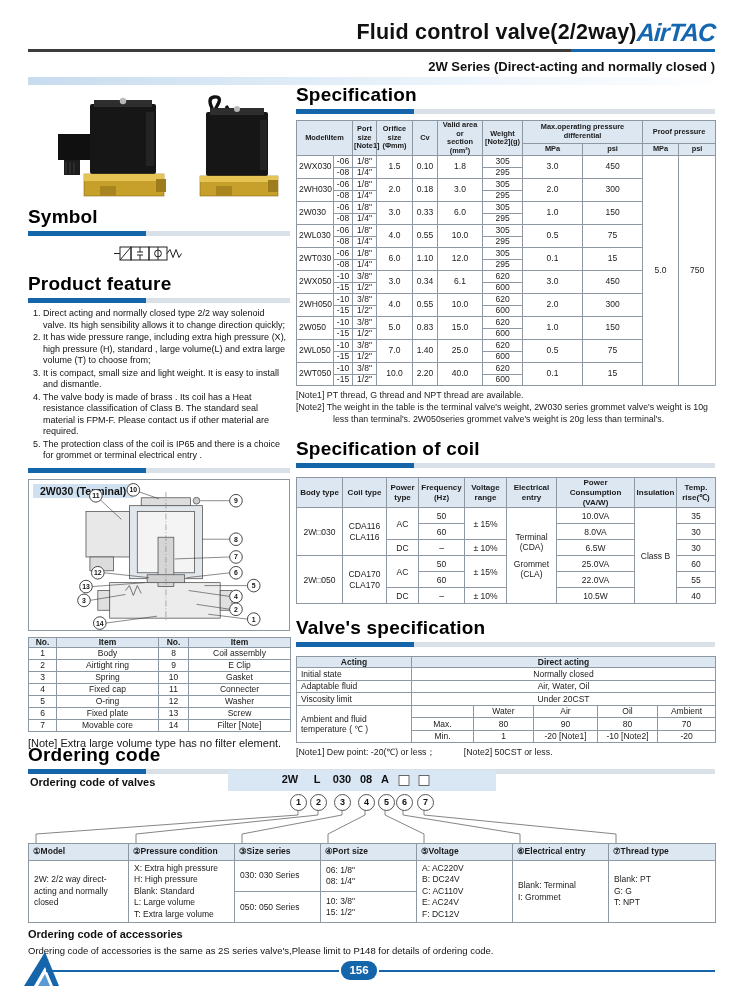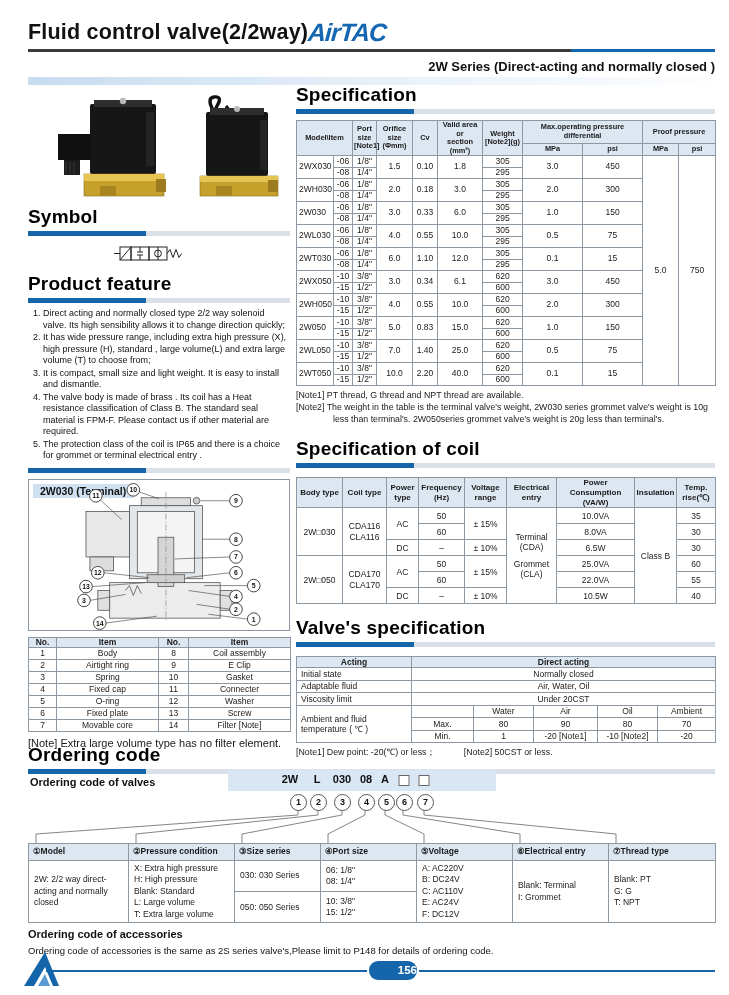--- a/index.html
+++ b/index.html
@@ -27,21 +27,21 @@
   .vs td{height:11.5px;}
   .vs .lbl{text-align:left;padding-left:4px;}
   .parts{width:262px;font-size:8.5px;line-height:1.15;margin-top:6px;}
   .parts td{height:11px;}
   .ordt{width:687px;font-size:8.5px;line-height:1.35;}
   .ordt th{text-align:left;padding:2px 4px;height:12px;}
   .ordt td{text-align:left;padding:2px 5px;}
   .note{font-size:8.8px;line-height:1.3;margin-top:4px;color:#1a1a1a;}
   .hang{padding-left:37px;text-indent:-37px;}
   
-  .title-row{display:flex;justify-content:flex-start;align-items:flex-end;}
+  .title-row{display:flex;justify-content:flex-end;align-items:flex-end;}
   .title-row h1{margin:0;font-size:21.5px;font-weight:bold;letter-spacing:.2px;}
   .brand{font-size:25px;font-weight:900;font-style:italic;color:#1667b1;letter-spacing:-1px;
          transform:skewX(-4deg);line-height:1;}
   .title-rule{height:2.5px;margin-top:4px;
     background:linear-gradient(to right,#3c3c3c 0,#3c3c3c 79%,#1767b0 79%,#1767b0 100%);}
   .subtitle{margin-top:7px;font-size:13px;font-weight:bold;text-align:right;}
   .subtitle-band{height:8px;margin-top:3px;
     background:linear-gradient(to right,#c7dcef,#e9f2fa 55%,#fdfeff);}
   
   .feat{margin:5px 0 0;padding-left:15px;font-size:9px;line-height:1.28;}
@@ -57,23 +57,23 @@
   .code-part{position:absolute;top:29px;transform:translateX(-50%);font-size:11px;font-weight:bold;}
   .codebox{position:absolute;top:31px;width:9px;height:9px;border:1px solid #666;
     transform:translateX(-50%);background:#fff;}
   .circle{position:absolute;top:50px;width:15px;height:15px;border:1px solid #555;border-radius:50%;
     background:#fff;font-size:9px;font-weight:bold;text-align:center;line-height:15px;}
   .ord-table{position:absolute;left:0;top:99px;}
   
   .acc-head{font-size:11px;font-weight:bold;}
   .acc-text{font-size:9.5px;margin-top:5px;}
   .footer-line{position:absolute;left:46px;right:14px;top:970px;height:2px;background:#1565ab;}
-  .badge{position:absolute;left:341px;top:961px;width:48px;height:19px;background:#1565ab;
-    border-radius:9px;color:#fff;font-size:11.5px;font-weight:bold;text-align:right;
-    line-height:19px;box-shadow:0 0 0 2px #fff;margin-left:28px;}
+  .badge{position:absolute;left:341px;top:961px;width:36px;height:19px;background:#1565ab;
+    border-radius:9px;color:#fff;font-size:11.5px;font-weight:bold;text-align:center;
+    line-height:19px;box-shadow:0 0 0 2px #fff;}
 </style>
 </head>
 <body>
 
 <div class="page">
 
   <div class="abs" style="left:28px;right:14px;top:20px;">
     <div class="title-row">
       <h1>Fluid control valve(2/2way)</h1>
       <div class="brand">AirTAC</div>

